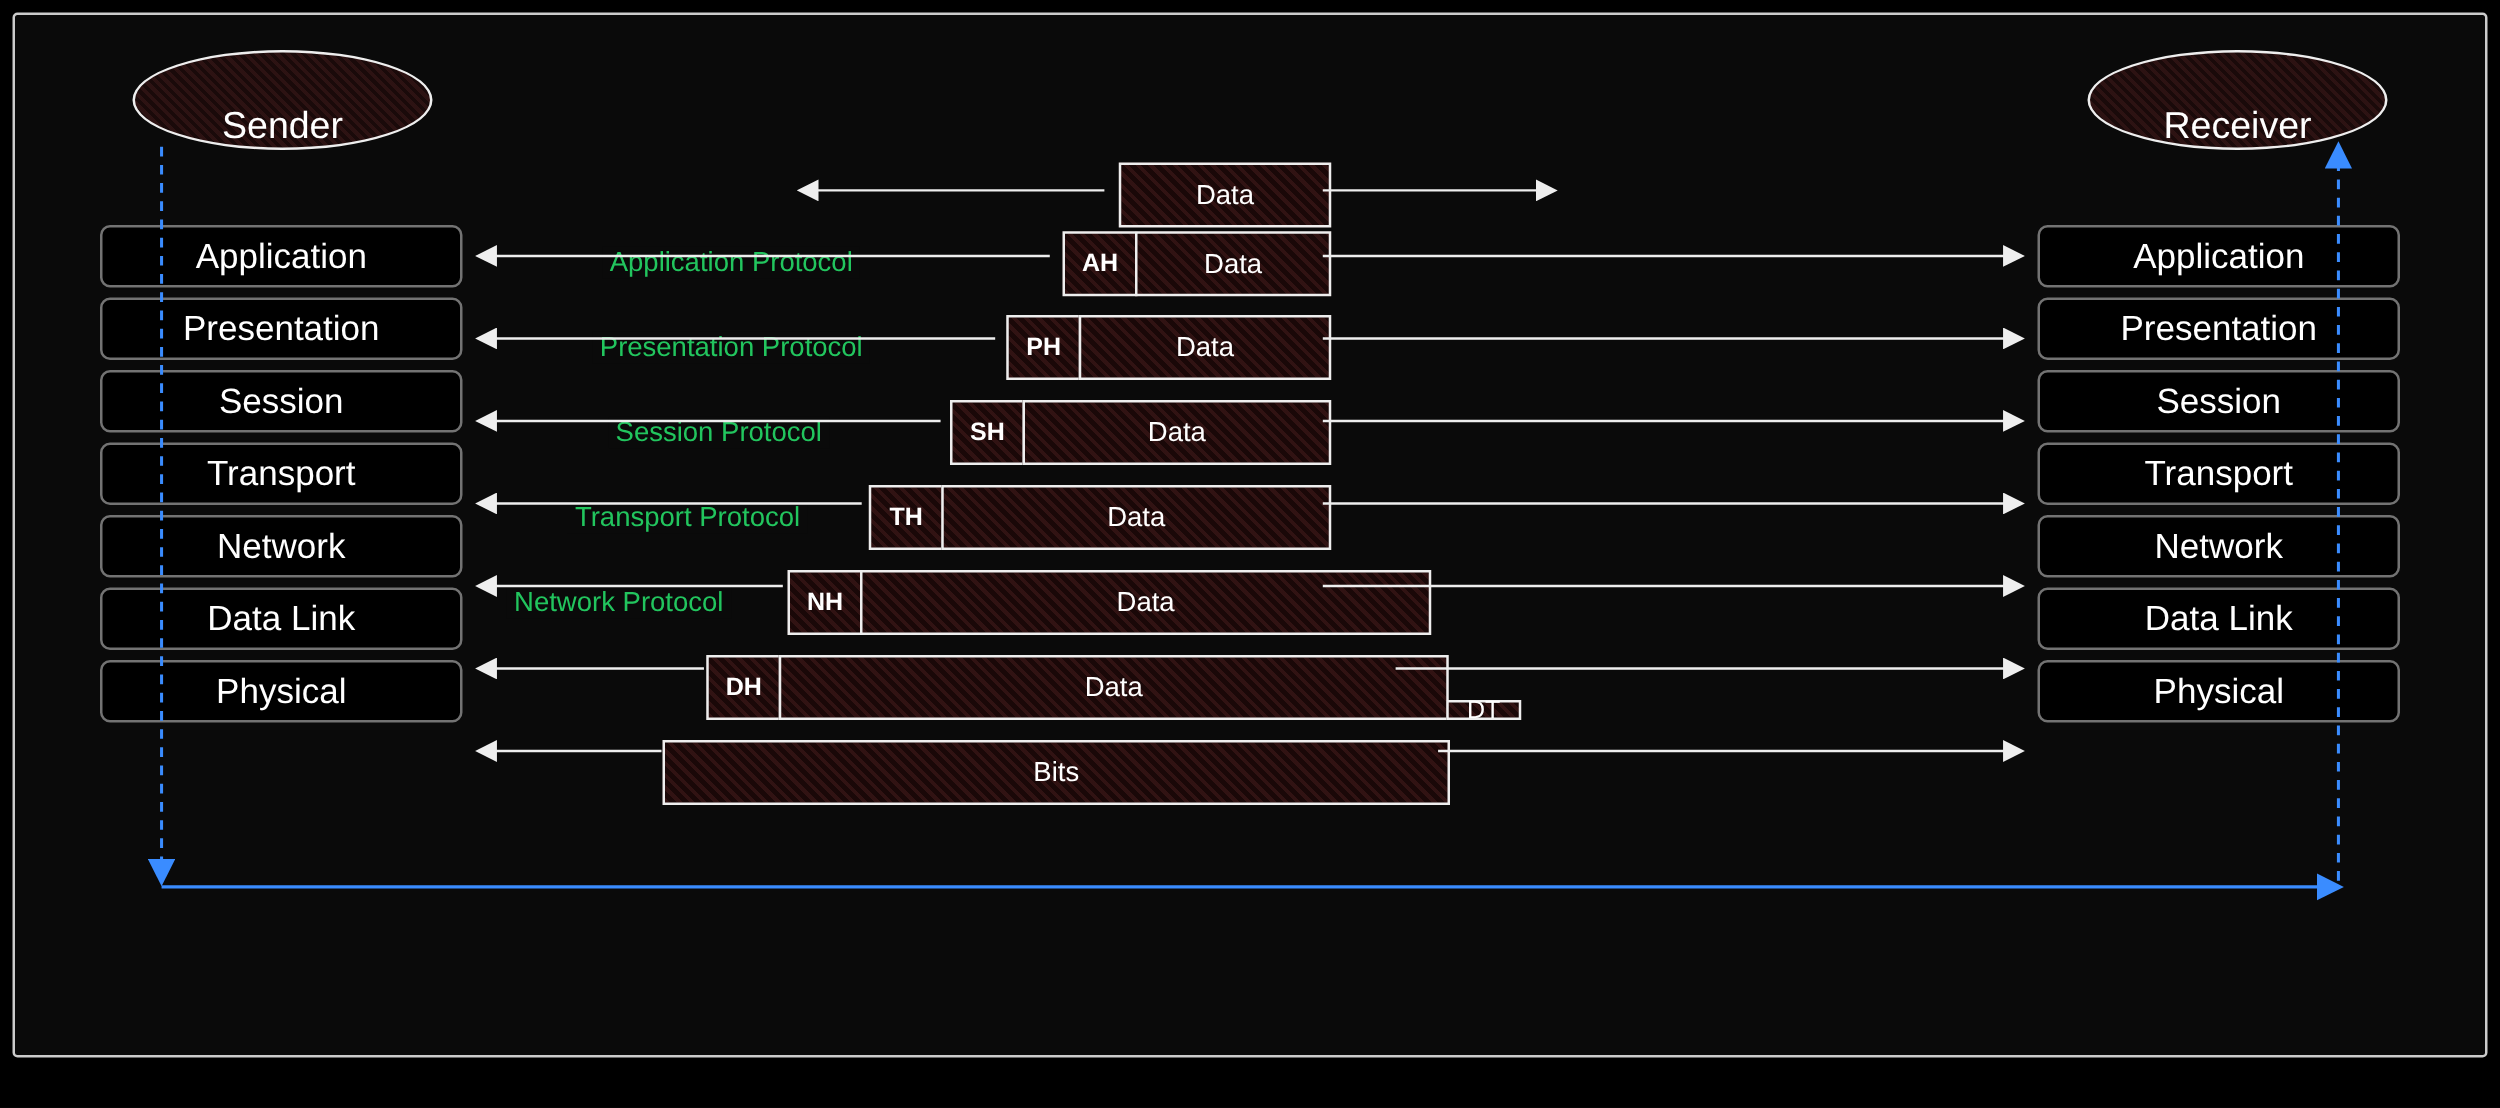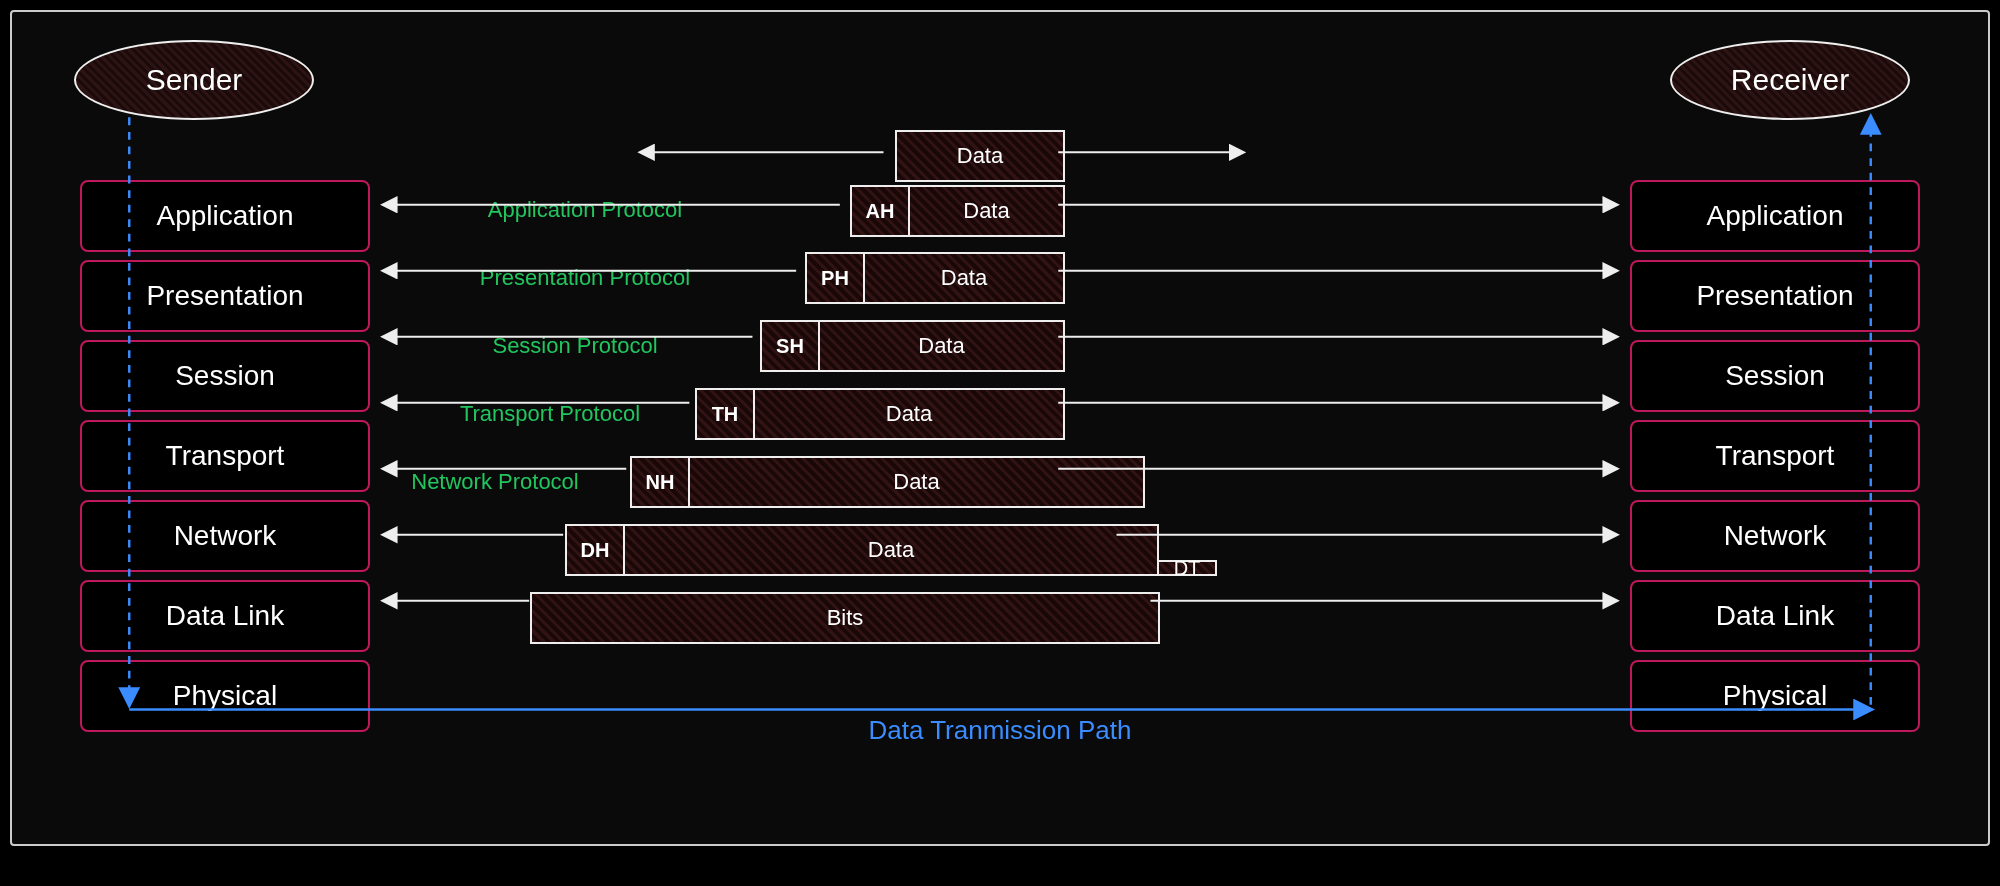--- a/index.html
+++ b/index.html
@@ -40,22 +40,22 @@
 
   
   .layer-stack {
     position: absolute;
     width: 290px;
     display: flex;
     flex-direction: column;
     gap: 8px;
   }
   .layer-box {
-    height: 72px;
-    border: 2px solid #be185d;
+    height: 50px;
+    border: 2px solid #737373;
     border-radius: 8px;
     display: flex; align-items: center; justify-content: center;
     font-size: 28px;
     background: #000;
   }
 
   
   .encap {
     position: absolute;
     display: flex;
@@ -97,25 +97,25 @@
     transform: translate(-50%, -50%);
     white-space: nowrap;
   }
 </style>
 </head>
 <body>
 
 <div class="outer-frame">
   <div class="inner-frame">
 
-    <div class="ellipse" style="top: 10px; left: 44px;">
+    <div class="ellipse" style="top: 10px; left: 76px; align-items: flex-end;">
       <span>Sender</span>
     </div>
 
-    <div class="ellipse" style="top: 10px; right: 60px;">
+    <div class="ellipse" style="top: 10px; right: 60px; align-items: flex-end;">
       <span>Receiver</span>
     </div>
 
     <div class="layer-stack" style="top: 150px; left: 50px;">
       <div class="layer-box">
           <span>Application</span>
         </div>
       <div class="layer-box">
           <span>Presentation</span>
         </div>
@@ -198,21 +198,20 @@
     <div class="encap" style="top: 562px; left: 500px; width: 630px; border-radius: 20px;">
       <div class="cell" style="flex:1">Bits</div>
     </div>
 
     <div class="proto-label" style="top: 180px; left: 555px;">Application Protocol</div>
     <div class="proto-label" style="top: 248px; left: 555px;">Presentation Protocol</div>
     <div class="proto-label" style="top: 316px; left: 545px;">Session Protocol</div>
     <div class="proto-label" style="top: 384px; left: 520px;">Transport Protocol</div>
     <div class="proto-label" style="top: 452px; left: 465px;">Network Protocol</div>
 
-    <div class="path-label" style="top: 700px; left: 50%;">Data Tranmission Path</div>
 
     <svg class="overlay" viewBox="0 0 1960 820">
       <defs>
         <marker id="arrW" viewBox="0 0 10 10" refX="8" refY="5" markerWidth="9" markerHeight="9" orient="auto-start-reverse">
           <path d="M 0 0 L 10 5 L 0 10 z" fill="#eee"></path>
         </marker>
         <marker id="arrB" viewBox="0 0 10 10" refX="8" refY="5" markerWidth="9" markerHeight="9" orient="auto-start-reverse">
           <path d="M 0 0 L 10 5 L 0 10 z" fill="#3a8cff"></path>
         </marker>
       </defs>

